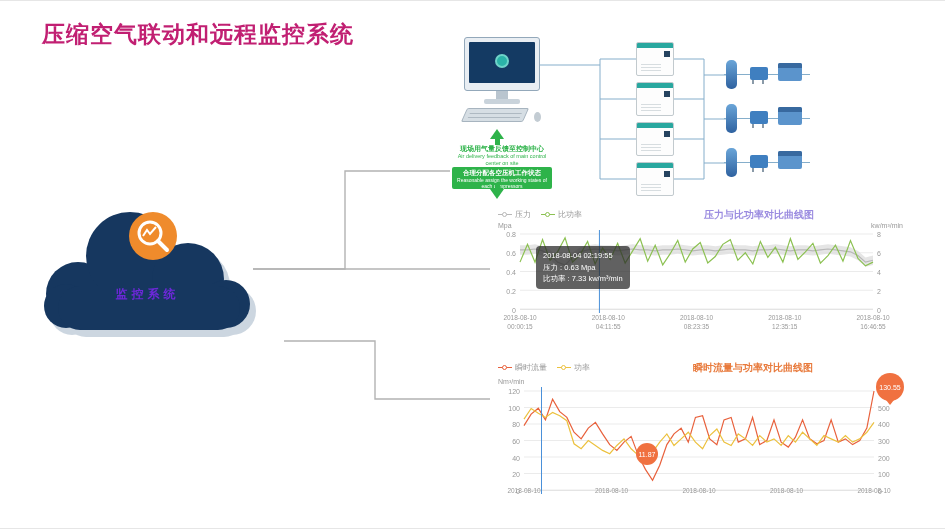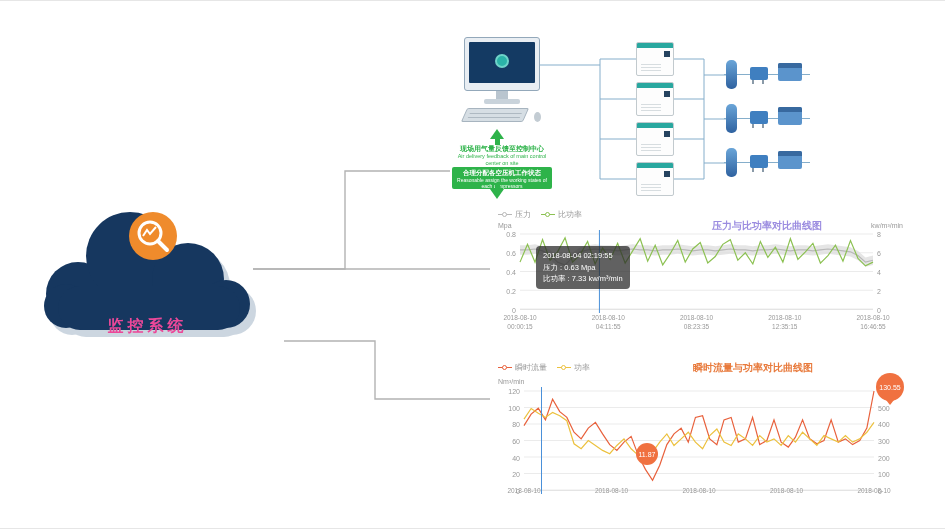--- a/index.html
+++ b/index.html
@@ -10,22 +10,22 @@
   
   .main-title { position:absolute; left:42px; top:18px; font-size:23px; font-weight:bold;
                 color:#c11f72; letter-spacing:1px; }
 
   
   .connectors { position:absolute; inset:0; pointer-events:none; }
 
   
   .cloud { position:absolute; left:30px; top:193px; width:235px; height:158px; }
   .cloud svg.cloud-shape { position:absolute; inset:0; filter:drop-shadow(6px 7px 0 #ccd6e0); }
-  .cloud-label { position:absolute; left:0; right:0; top:92px; text-align:center; color:#ec4899;
-                 font-size:16px; font-weight:bold; letter-spacing:4px;margin-top:30px; }
+  .cloud-label { position:absolute; left:0; right:0; top:92px; text-align:center; color:#6d28d9;
+                 font-size:12px; font-weight:bold; letter-spacing:4px; }
   .mag-badge { position:absolute; left:99px; top:18px; width:48px; height:48px; border-radius:50%;
                background:#ef8b2c; }
   .mag-badge svg { position:absolute; inset:0; }
 
   
   .diagram { position:absolute; left:450px; top:28px; width:368px; height:182px; }
   .diagram svg.wires { position:absolute; inset:0; }
   .monitor-bezel { position:absolute; left:14px; top:8px; width:76px; height:54px; background:#e9eef3;
                    border:1px solid #93a8ba; border-radius:3px; }
   .monitor-screen { position:absolute; left:4px; top:4px; right:4px; bottom:7px; background:#143a63; border-radius:1px; }
@@ -75,21 +75,21 @@
   .equip-m1 i { position:absolute; left:2px; bottom:-4px; width:12px; height:4px; display:block;
                 border-left:2px solid #8a9aa8; border-right:2px solid #8a9aa8; }
   .equip-m2 { position:absolute; left:60px; top:6px; width:24px; height:18px; background:#5b94cc; border-radius:2px; }
   .equip-m2 i { position:absolute; left:0; top:0; right:0; height:5px; display:block; background:#38699f; border-radius:2px 2px 0 0; }
 
   
   .chart { position:absolute; background:#fff; }
   .chart1 { left:490px; top:203px; width:415px; height:132px; }
   .chart2 { left:490px; top:356px; width:420px; height:152px; }
   .chart-title { position:absolute; top:4px; font-size:10px; font-weight:bold; }
-  .chart1 .chart-title { left:222px;margin-top:11px; }
+  .chart1 .chart-title { left:214px; }
   .chart2 .chart-title { left:160px; }
   .legend { position:absolute; left:8px; top:5px; display:flex; gap:10px; font-size:8px; color:#999; }
   .lgi { display:flex; align-items:center; gap:3px; }
   .lg-mark { position:relative; display:inline-block; width:14px; height:1px; background:#999; }
   .lg-ring { position:absolute; left:4px; top:-2.5px; width:5px; height:5px; border-radius:50%;
              background:#fff; border:1px solid #999; display:block; }
   .unit-l { position:absolute; font-size:7px; color:#999; }
   .unit-r { position:absolute; font-size:7px; color:#999; }
   .chart1 .unit-l { left:8px; top:18px; }
   .chart1 .unit-r { right:2px; top:18px; }
@@ -119,20 +119,21 @@
   .badge-max { left:386px; top:16px; width:28px; height:28px; }
   .badge-min { left:146px; top:86px; width:22px; height:22px; }
   .badge-max::after { content:""; position:absolute; bottom:-4px; left:50%; transform:translateX(-50%);
            border-left:4px solid transparent; border-right:4px solid transparent; border-top:5px solid #f07140; }
 </style>
 </head>
 <body>
 
 <div class="slide">
 
+  <h1 class="main-title">压缩空气联动和远程监控系统</h1>
 
   <svg class="connectors" width="945" height="529">
     <path d="M253 268 H345 V170 H450" fill="none" stroke="#b3b3b3" stroke-width="1.4"></path>
     <path d="M253 268 H496" fill="none" stroke="#b3b3b3" stroke-width="1.4"></path>
     <path d="M284 340 H375 V398 H496" fill="none" stroke="#b3b3b3" stroke-width="1.4"></path>
   </svg>
 
   <div class="cloud">
     <svg class="cloud-shape" viewBox="0 0 235 155">
       <g fill="#16375f">

